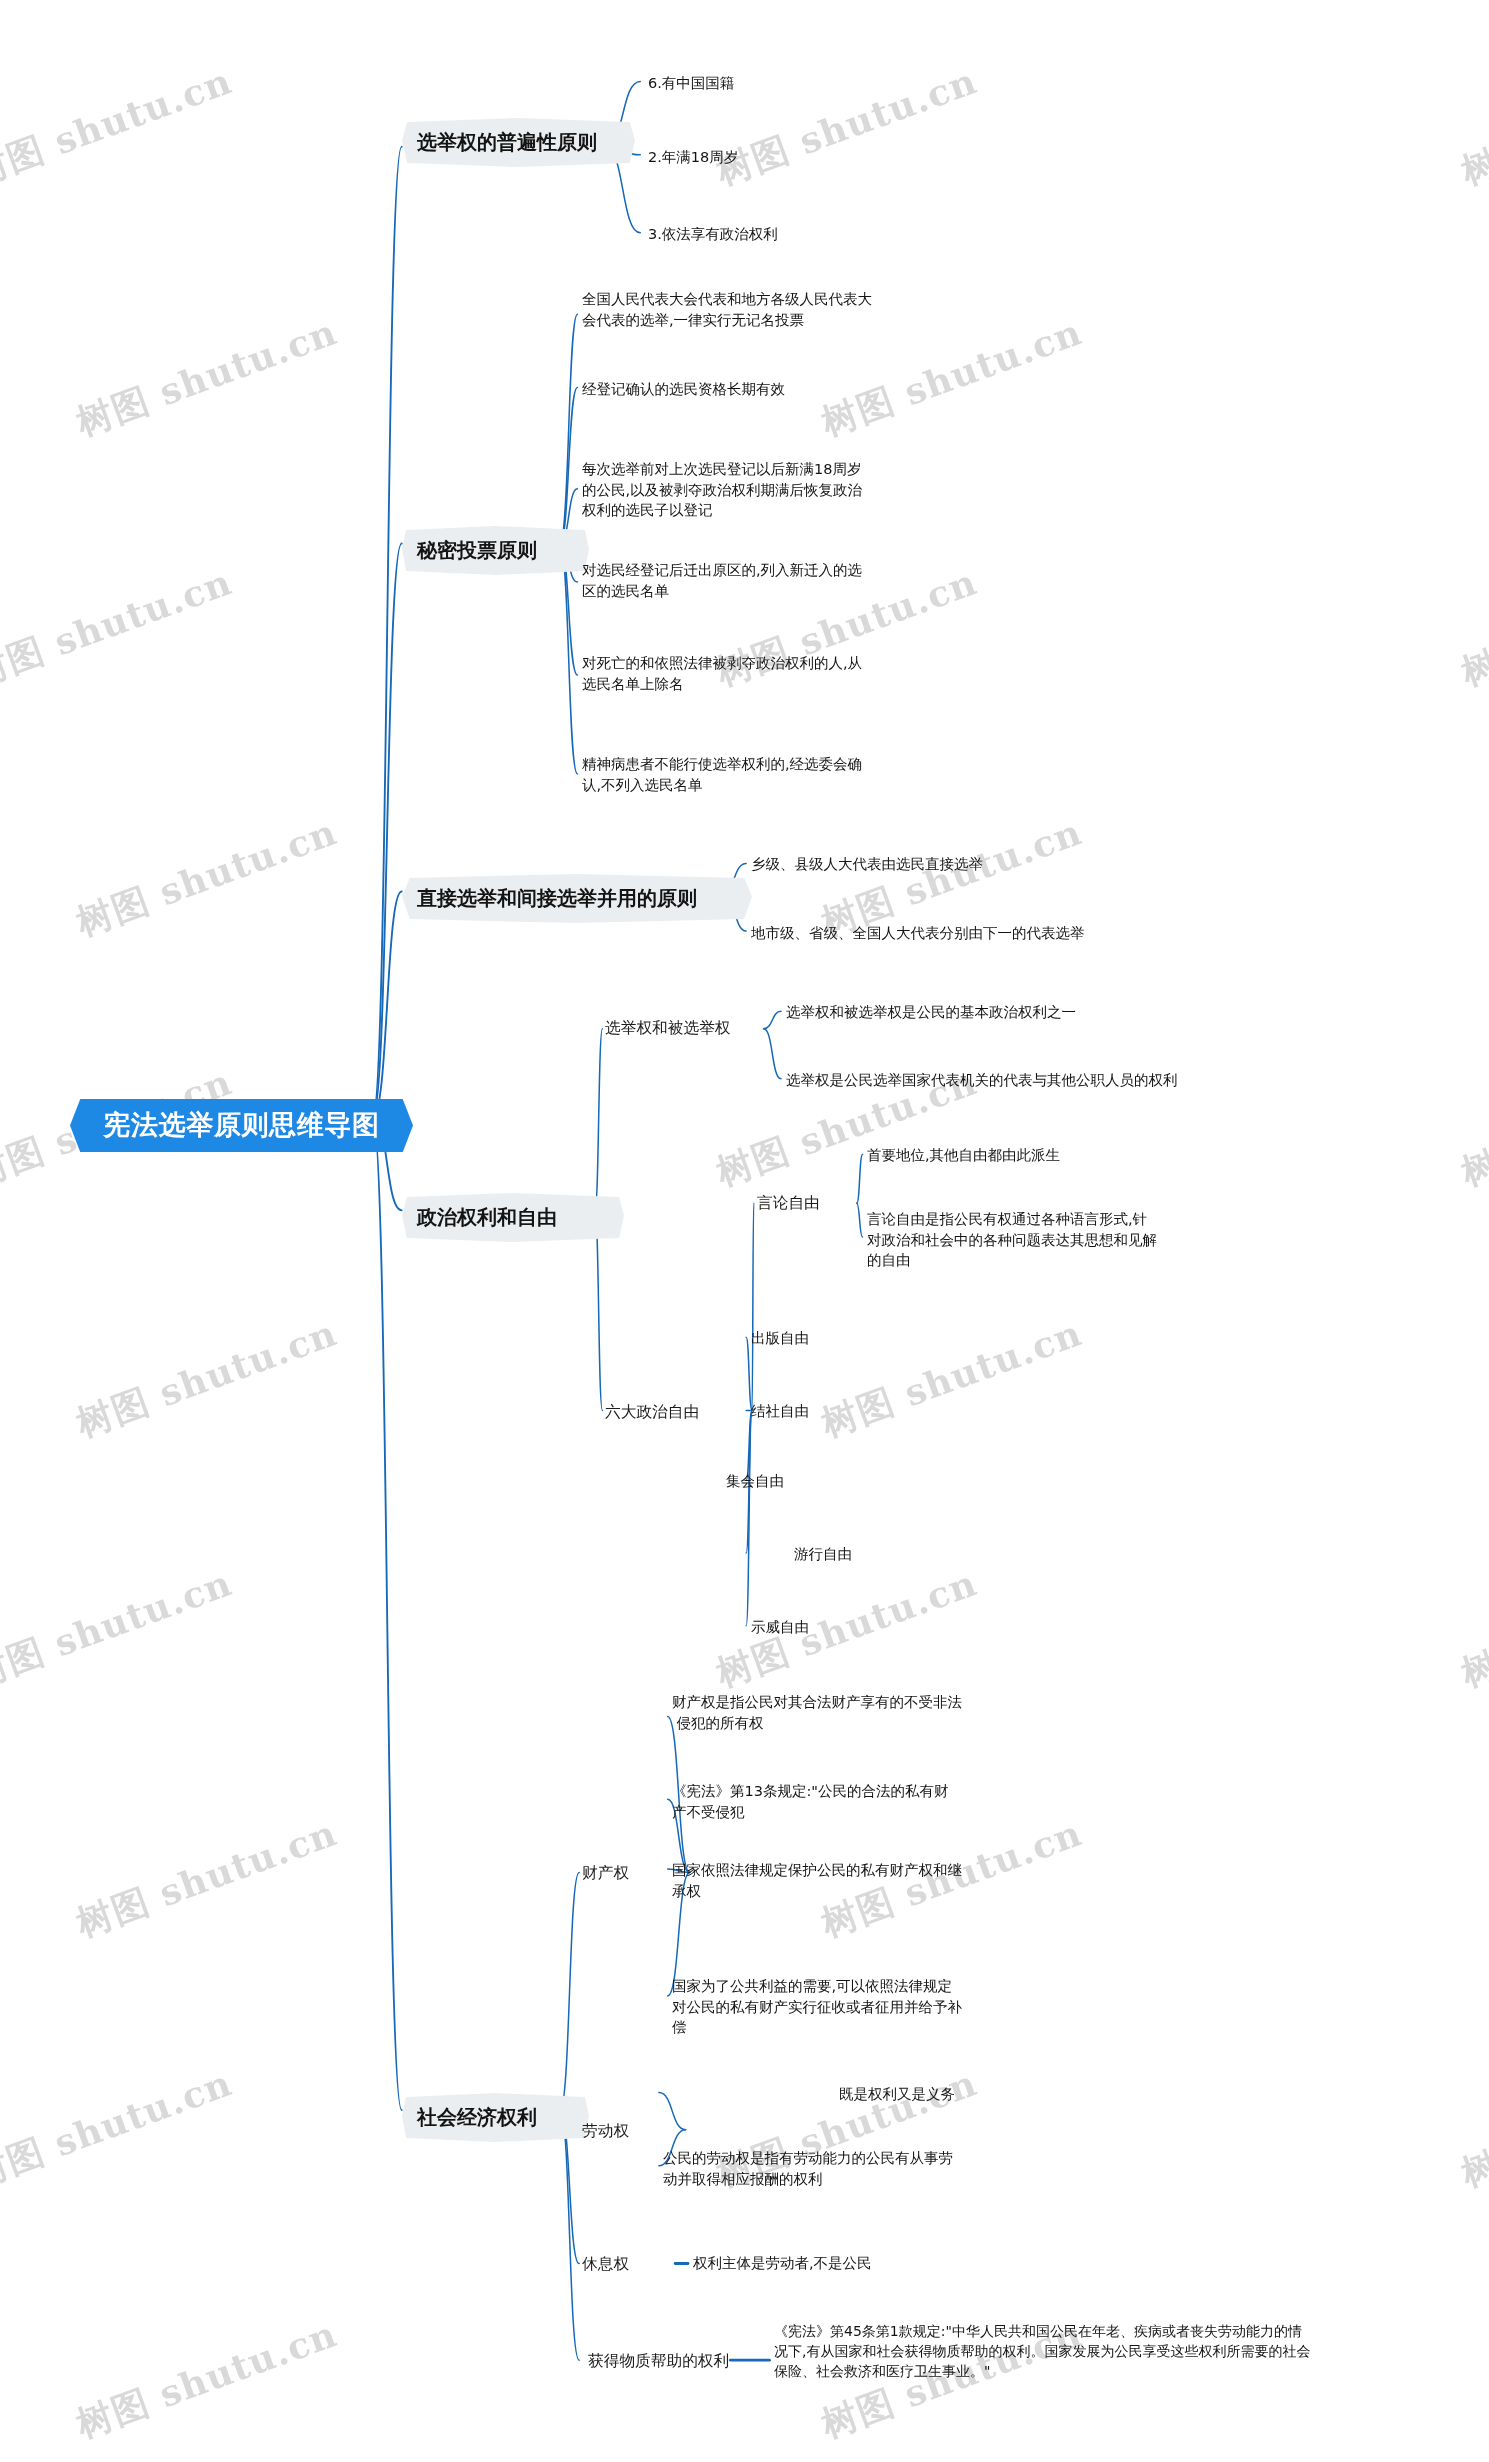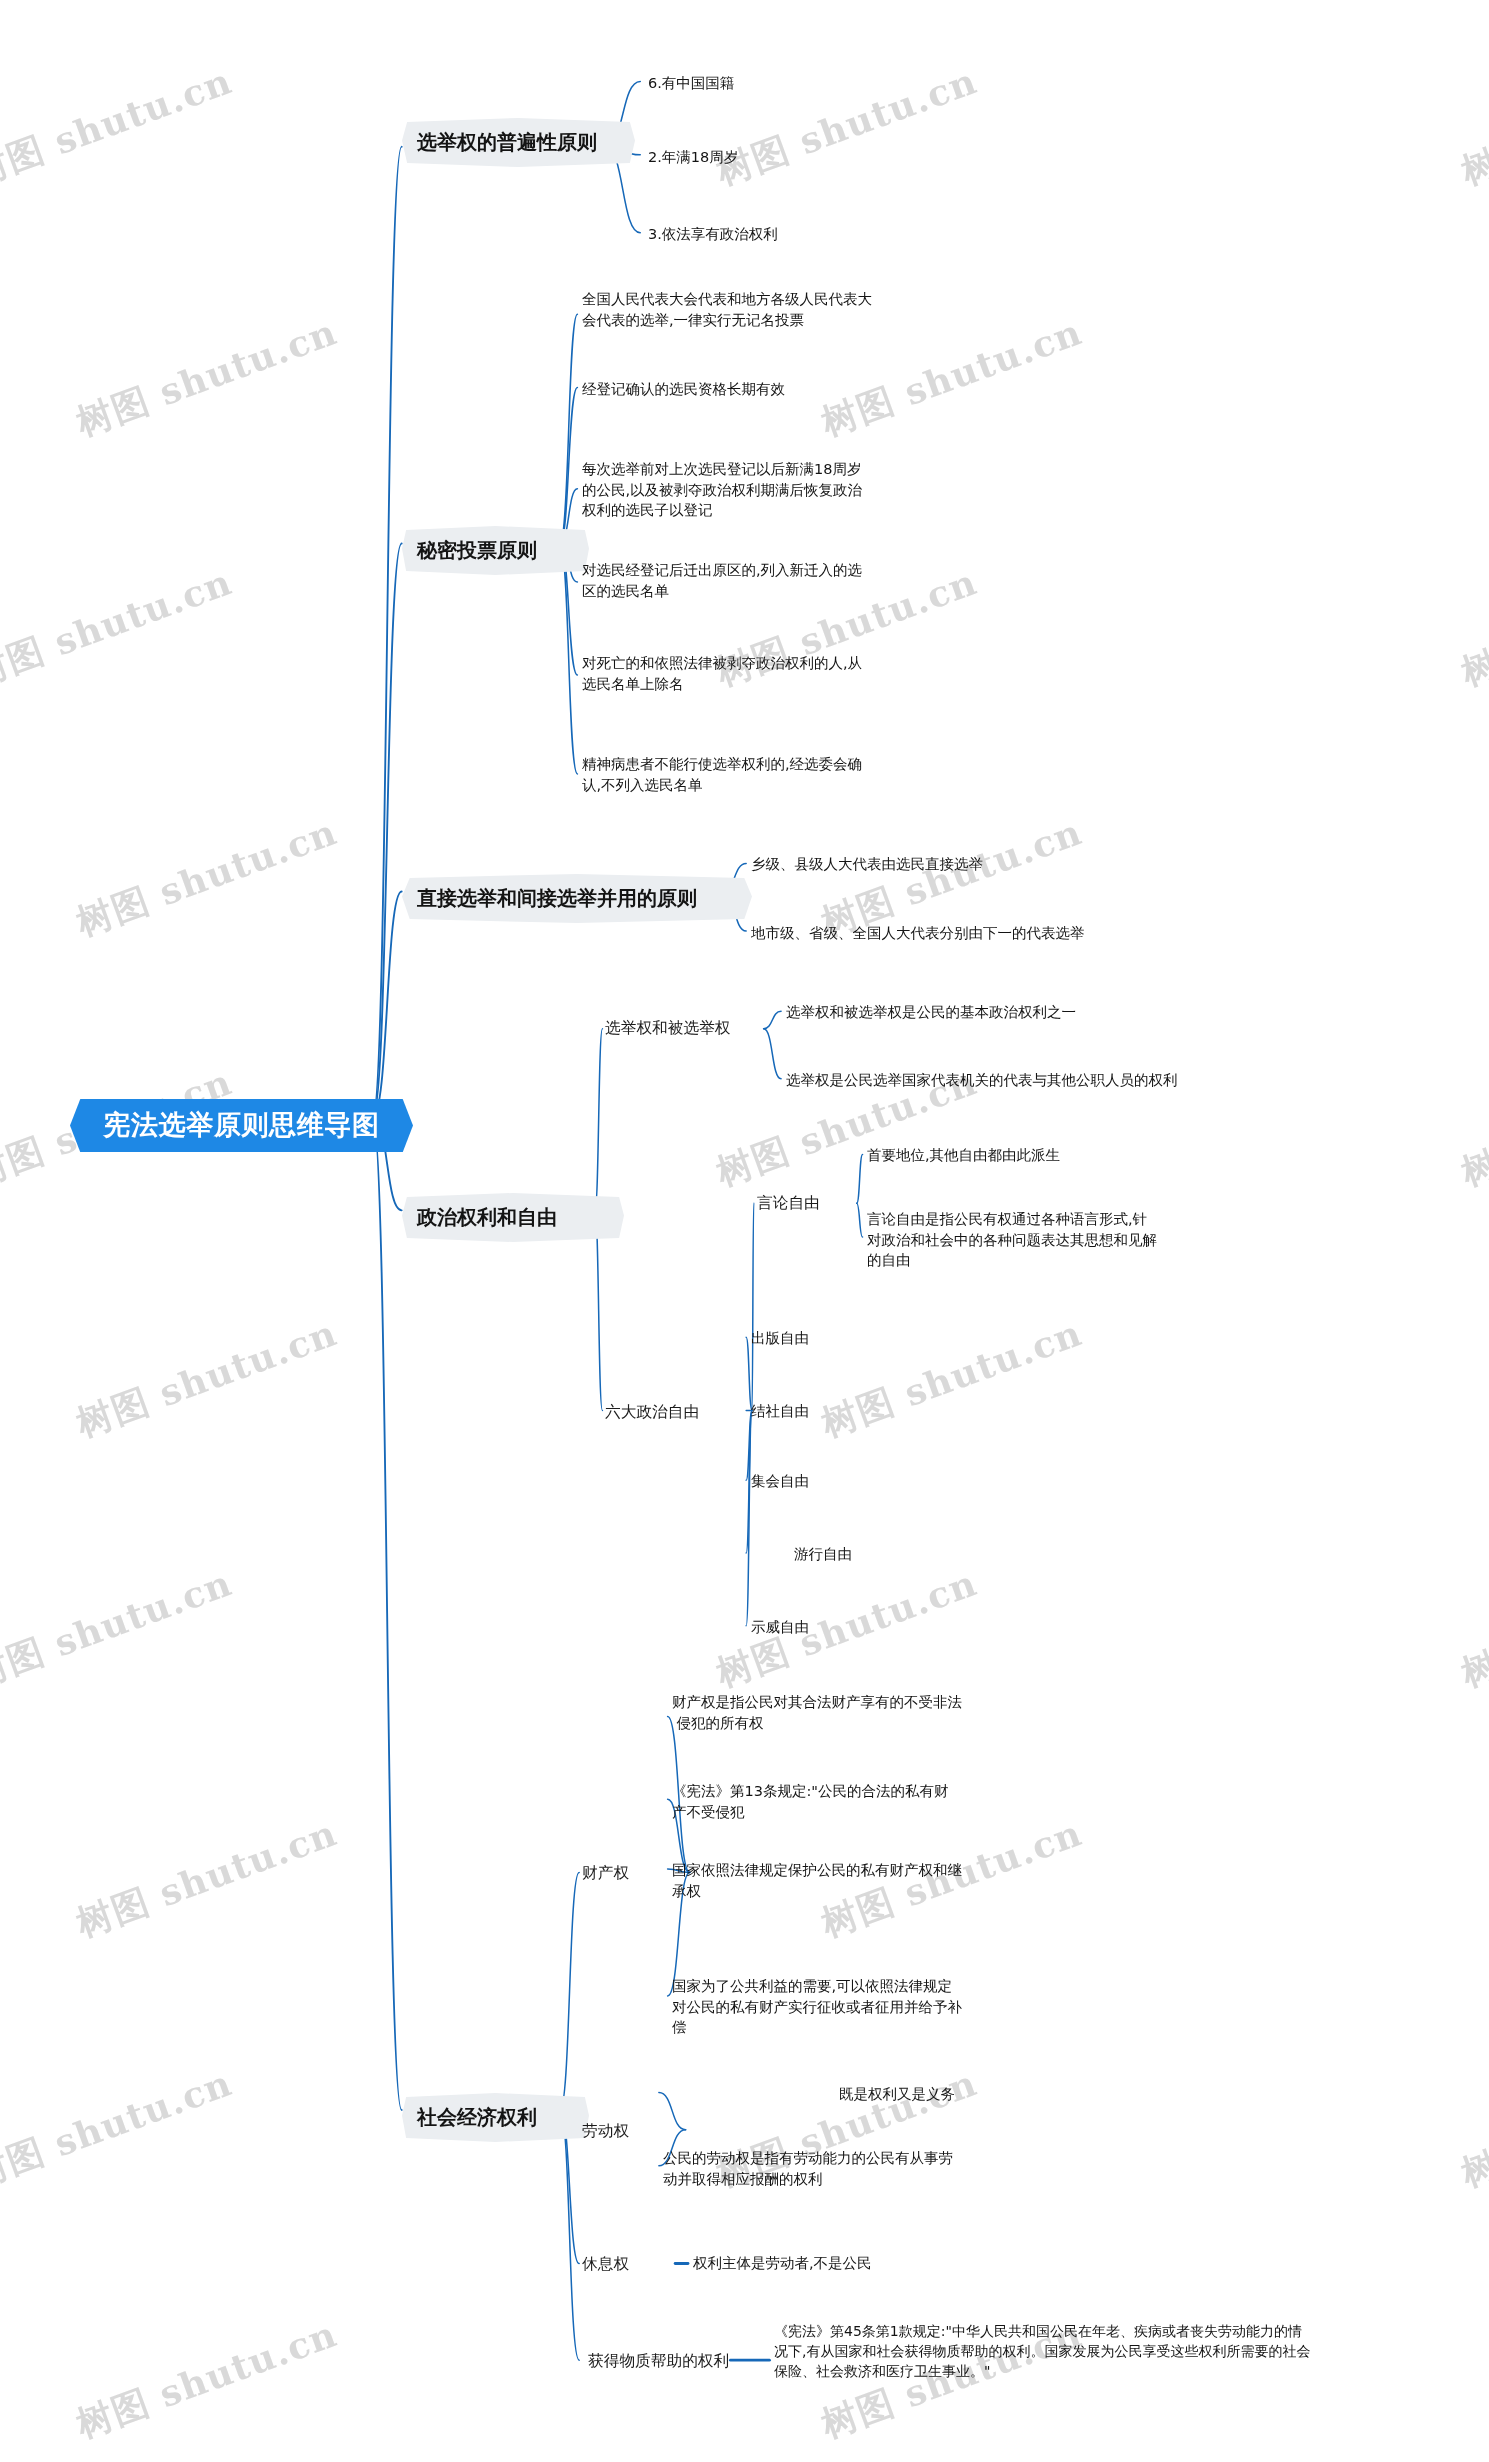--- a/index.html
+++ b/index.html
@@ -132,21 +132,21 @@
   <div class="node lvl2" style="left:605px;top:1401px;width:145px;">六大政治自由</div>
 
   <div class="node lvl2" style="left:757px;top:1192px;width:99px;">言论自由</div>
   <div class="node leaf" style="left:867px;top:1145px;width:361px;">首要地位,其他自由都由此派生</div>
   <div class="node leaf" style="left:867px;top:1209px;width:349px;">言论自由是指公民有权通过各种语言形式,针
 对政治和社会中的各种问题表达其思想和见解
 的自由</div>
 
   <div class="node leaf" style="left:751px;top:1328px;width:175px;">出版自由</div>
   <div class="node leaf" style="left:751px;top:1401px;width:175px;">结社自由</div>
-  <div class="node leaf" style="left:751px;top:1471px;width:175px;">集会自由</div>
+  <div class="node leaf" style="left:726px;top:1471px;width:175px;">集会自由</div>
   <div class="node leaf" style="left:794px;top:1544px;width:175px;">游行自由</div>
   <div class="node leaf" style="left:751px;top:1617px;width:175px;">示威自由</div>
 
   <div class="node lvl1" style="left:402px;top:2093px;width:157px;height:35px;">社会经济权利</div>
 
   <div class="node lvl2" style="left:582px;top:1862px;width:105px;">财产权</div>
   <div class="node leaf" style="left:672px;top:1692px;width:361px;">财产权是指公民对其合法财产享有的不受非法
  侵犯的所有权</div>
   <div class="node leaf" style="left:672px;top:1781px;width:361px;">《宪法》第13条规定:"公民的合法的私有财
 产不受侵犯</div>

